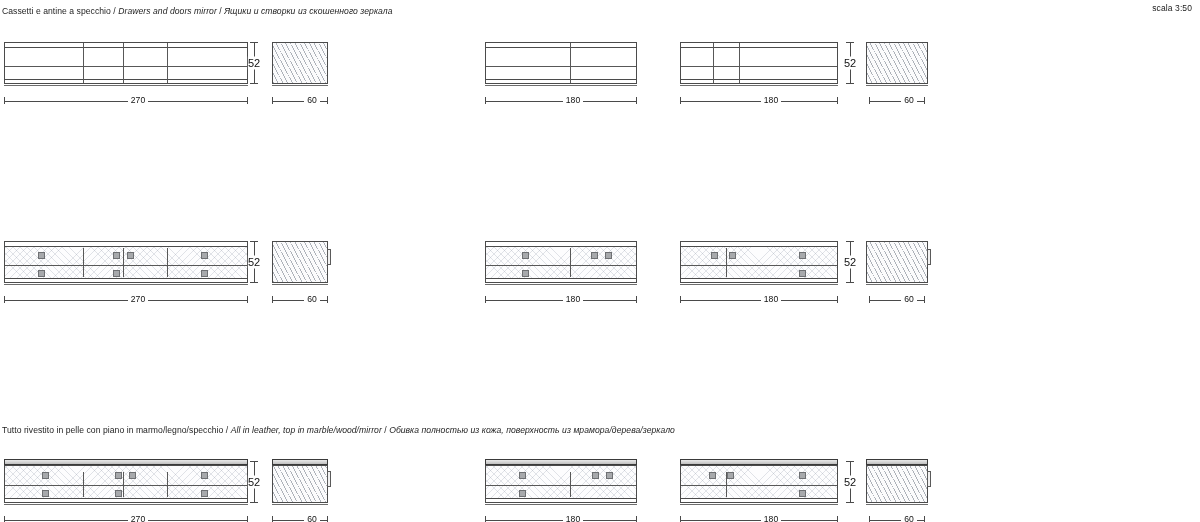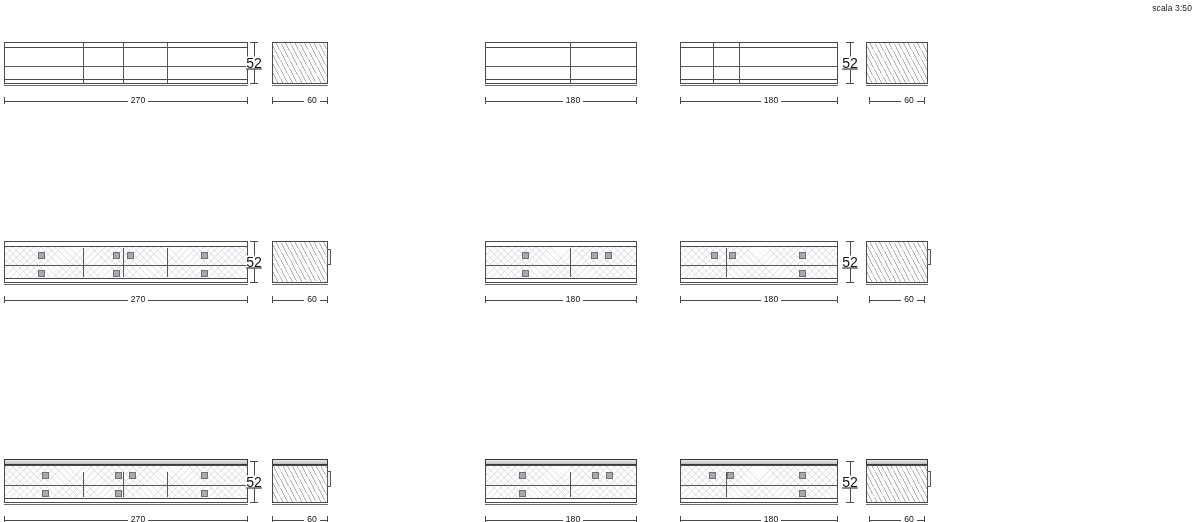--- a/index.html
+++ b/index.html
@@ -174,40 +174,46 @@
   }
   .dim-v .tick.t { top: 0; }
   .dim-v .tick.b { bottom: 0; }
   .dim-v .txt {
     position: absolute;
     left: 50%;
     top: 50%;
     transform: translate(-50%, -50%);
     background: #ffffff;
     padding: 2px 0;
-    font-size: 14px;
+    font-size: 11px;
     line-height: 9px;
     color: #111;
-    text-decoration: underline;
   }
   .baseline {
     position: absolute;
     border-top: 1px solid #6d6d6d;
     height: 0;
   }
 </style>
 </head>
 <body>
 
 <div class="page">
 
   <div class="scale-label">scala 3:50</div>
 
   <div class="section" style="top:6px;height:110px;">
 
+    <div class="section-title">
+      <span>Cassetti e antine a specchio</span>
+      <span> / </span>
+      <i>Drawers and doors mirror</i>
+      <span> / </span>
+      <i>Ящики и створки из скошенного зеркала</i>
+    </div>
 
     <div class="view" style="left:4px; top:32px; width:244px; height:50px;">
       <div class="cab" style="left:0; top:4px; width:244px; height:42px;">
         <div class="toprail"></div>
         <div class="botrail"></div>
         <div class="midline" style="top:23px;"></div>
         <div class="vline" style="left:78px;"></div>
         <div class="vline" style="left:118px;"></div>
         <div class="vline" style="left:162px;"></div>
       </div>
@@ -388,20 +394,27 @@
     <div class="dim-h" style="left:869px; top:90px; width:56px;">
       <div class="bar"></div>
       <div class="tick l"></div>
       <div class="tick r"></div>
       <span class="txt">60</span>
     </div>
   </div>
 
   <div class="section" style="top:425px;height:100px;">
 
+    <div class="section-title">
+      <span>Tutto rivestito in pelle con piano in marmo/legno/specchio</span>
+      <span> / </span>
+      <i>All in leather, top in marble/wood/mirror</i>
+      <span> / </span>
+      <i>Обивка полностью из кожа, поверхность из мрамора/дерева/зеркало</i>
+    </div>
 
     <div class="view" style="left:4px; top:32px; width:244px; height:50px;">
       <div class="marbletop" style="left:0; top:2px; width:244px; height:6px;"></div>
       <div class="cab leather" style="left:0; top:8px; width:244px; height:38px;">
         <div class="botrail"></div>
         <div class="midline" style="top:19px;"></div>
         <div class="vline short" style="left:78px;"></div>
         <div class="vline short" style="left:118px;"></div>
         <div class="vline short" style="left:162px;"></div>
         <div class="handle" style="left:37px; top:6px;"></div>

